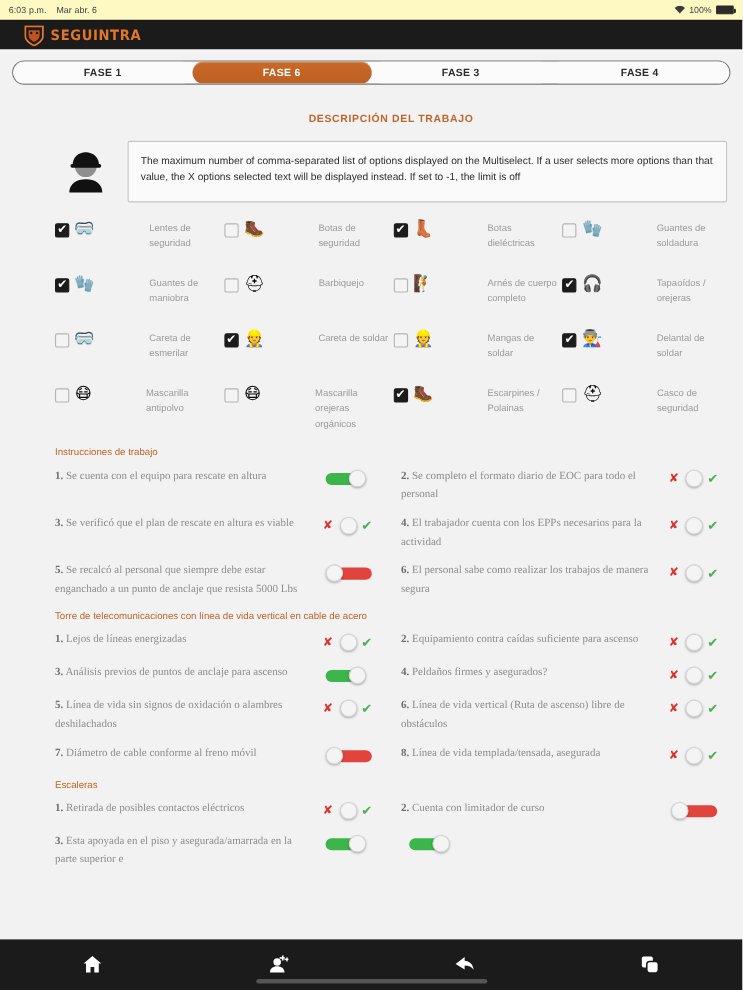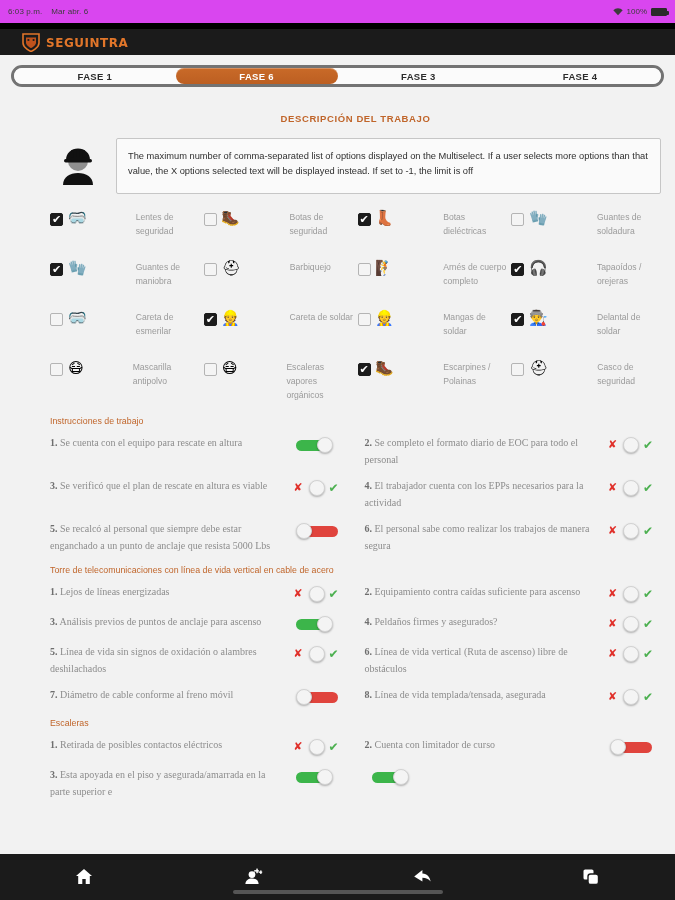--- a/index.html
+++ b/index.html
@@ -6,23 +6,23 @@
   html, body {
     width: 675px; height: 900px;
     font-family: "Liberation Sans", sans-serif;
     background: #f0f0f0;
     overflow: hidden;
   }
   .screen { width: 675px; height: 900px; position: relative; display: flex; flex-direction: column; background: #f2f2f2; }
 
   
   .statusbar {
-    height: 29px; background: #d946ef; display: flex; align-items: center;
+    height: 19px; background: #fef9c3; display: flex; align-items: center;
     justify-content: space-between; padding: 0 8px; flex: 0 0 auto;
-    border-bottom: 6px solid #000000;
+    border-bottom: 1px solid #000000;
   }
   .sb-left { display: flex; align-items: center; gap: 9px; font-size: 8px; color: #3c3c3c; letter-spacing: .1px; }
   .sb-right { display: flex; align-items: center; gap: 4px; font-size: 8px; color: #3c3c3c; }
   .wifi-ico { width: 10px; height: 8px; position: relative; }
   .wifi-ico svg { display: block; }
   .batt { width: 16px; height: 8px; border: 1px solid #2b2b2b; border-radius: 1px; position: relative; background: #2b2b2b; }
   .batt:after { content:""; position:absolute; right:-3px; top:2px; width:2px; height:4px; background:#2b2b2b; border-radius:0 1px 1px 0; }
 
   
   .appbar {
@@ -34,21 +34,21 @@
   }
   .logo-shield svg { display:block; }
   .logo-text {
     color: #e2762a; font-size: 13px; font-weight: bold; letter-spacing: .6px;
     font-family: "DejaVu Sans", sans-serif; transform: scaleX(.92); transform-origin: left center;
   }
 
   
   .phasewrap { flex: 0 0 auto; padding: 10px 11px 8px 11px; background: #f2f2f2; }
   .phasebar {
-    display: flex; height: 22px; border: 3px solid #737373; border-radius: 11px;
+    display: flex; height: 22px; border: 1px solid #737373; border-radius: 11px;
     background: #fbfbfb; overflow: hidden;
   }
   .phase {
     flex: 1; display: flex; align-items: center; justify-content: center;
     font-size: 9.5px; font-weight: bold; color: #2c2c2c; letter-spacing: .3px;
     background: #fbfbfb; border-radius: 11px; cursor: pointer;
   }
   .phase.active {
     background: linear-gradient(#c96a28, #bc5f22);
     color: #ffffff; box-shadow: inset 0 1px 0 rgba(255,255,255,.25);
@@ -260,21 +260,21 @@
       </div>
 
       <div class="ppe-item">
         <span class="cbox"></span>
         <span class="ppe-emoji">😷</span>
         <span class="ppe-label">Mascarilla antipolvo</span>
       </div>
       <div class="ppe-item">
         <span class="cbox"></span>
         <span class="ppe-emoji">😷</span>
-        <span class="ppe-label">Escaleras vapores orgánicos</span>
+        <span class="ppe-label">Mascarilla orejeras orgánicos</span>
       </div>
       <div class="ppe-item">
         <span class="cbox on"></span>
         <span class="ppe-emoji">🥾</span>
         <span class="ppe-label">Escarpines / Polainas</span>
       </div>
       <div class="ppe-item">
         <span class="cbox"></span>
         <span class="ppe-emoji">⛑</span>
         <span class="ppe-label">Casco de seguridad</span>

